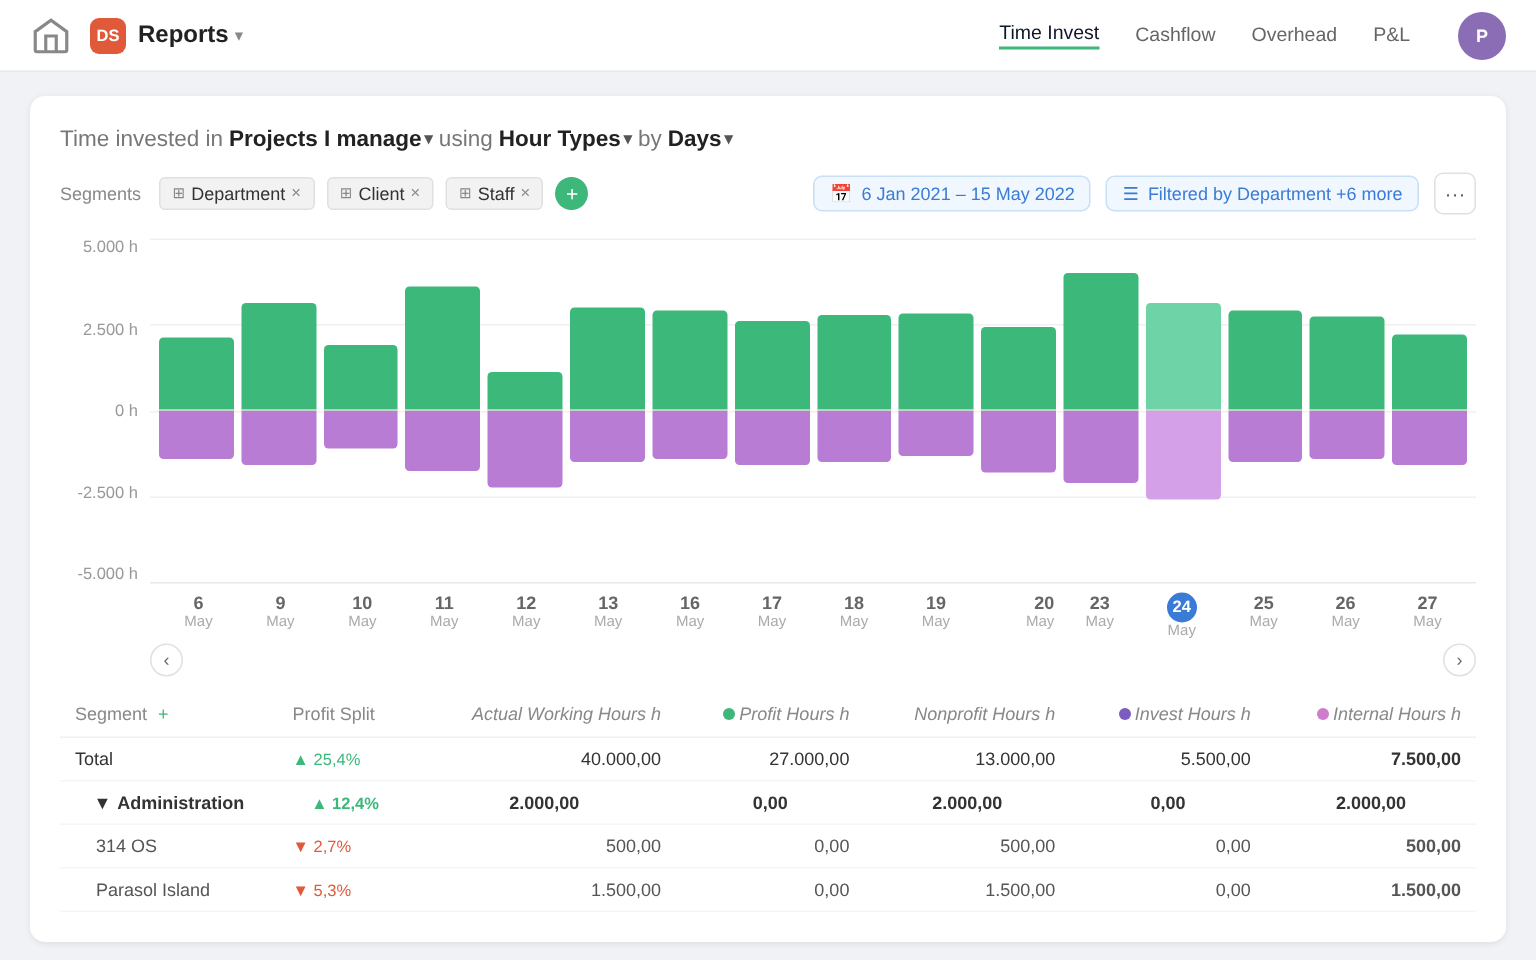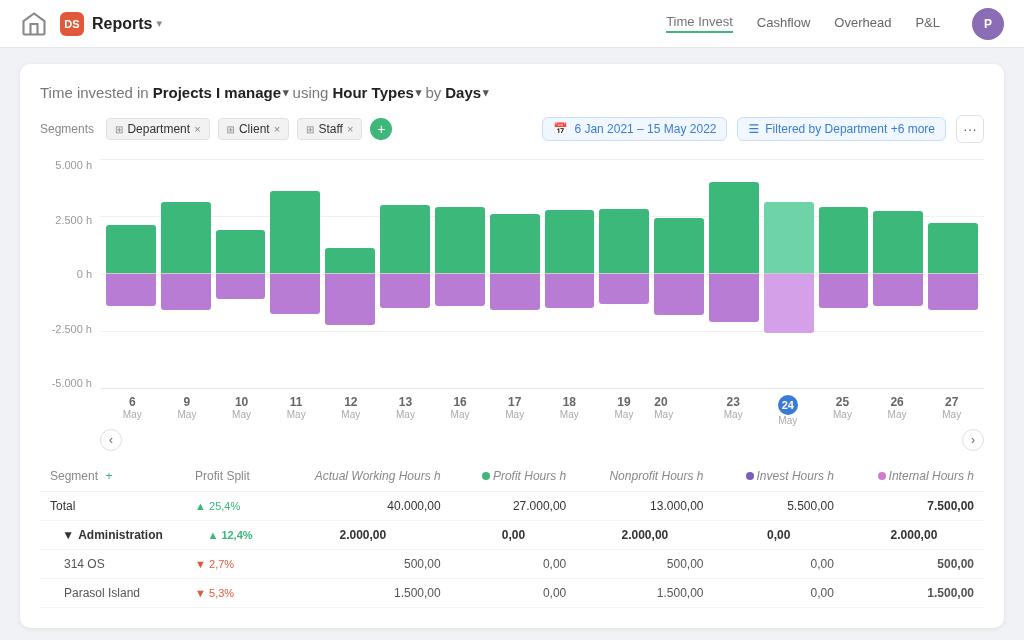--- a/index.html
+++ b/index.html
@@ -8,21 +8,21 @@
     .app-header {
       display: flex; align-items: center; padding: 0 20px; height: 48px;
       background: #fff; border-bottom: 1px solid #e8e8e8;
     }
     .home-icon { width: 28px; height: 28px; color: #888; margin-right: 12px; cursor: pointer; }
     .app-logo { width: 24px; height: 24px; background: #e05a3a; border-radius: 6px; display: flex; align-items: center; justify-content: center; color: #fff; font-weight: bold; font-size: 11px; margin-right: 8px; }
     .app-title { font-size: 16px; font-weight: 600; color: #222; margin-right: 4px; }
     .chevron-icon { color: #888; font-size: 11px; }
     .header-nav { margin-left: auto; display: flex; align-items: center; gap: 24px; }
     .nav-item { font-size: 13px; color: #666; cursor: pointer; padding-bottom: 2px; }
-    .nav-item.active { color: #737373; border-bottom: 2px solid #3db87a; font-weight: 500; }
+    .nav-item.active { color: #0f172a; border-bottom: 2px solid #3db87a; font-weight: 500; }
     .avatar { width: 32px; height: 32px; border-radius: 50%; background: #8b6db5; display: flex; align-items: center; justify-content: center; color: #fff; font-size: 12px; font-weight: bold; cursor: pointer; margin-left: 8px; }
 
     .main-content { padding: 16px 20px; }
 
     .page-card { background: #fff; border-radius: 10px; padding: 20px; box-shadow: 0 1px 4px rgba(0,0,0,0.08); }
 
     .page-title-row { display: flex; align-items: center; flex-wrap: wrap; gap: 4px; margin-bottom: 14px; font-size: 15px; color: #444; }
     .title-plain { color: #777; }
     .title-dropdown { font-weight: 700; color: #222; cursor: pointer; display: flex; align-items: center; gap: 2px; }
     .title-dropdown .chev { font-size: 11px; color: #555; }
@@ -272,21 +272,21 @@
       <div style="flex: 1 1 0%; text-align: center; font-size: 10px; color: rgb(102, 102, 102);"><span style="font-weight:600;font-size:12px;">6</span><br><span style="color:#aaa;font-size:10px;">May</span></div>
           <div style="flex: 1 1 0%; text-align: center; font-size: 10px; color: rgb(102, 102, 102);"><span style="font-weight:600;font-size:12px;">9</span><br><span style="color:#aaa;font-size:10px;">May</span></div>
           <div style="flex: 1 1 0%; text-align: center; font-size: 10px; color: rgb(102, 102, 102);"><span style="font-weight:600;font-size:12px;">10</span><br><span style="color:#aaa;font-size:10px;">May</span></div>
           <div style="flex: 1 1 0%; text-align: center; font-size: 10px; color: rgb(102, 102, 102);"><span style="font-weight:600;font-size:12px;">11</span><br><span style="color:#aaa;font-size:10px;">May</span></div>
           <div style="flex: 1 1 0%; text-align: center; font-size: 10px; color: rgb(102, 102, 102);"><span style="font-weight:600;font-size:12px;">12</span><br><span style="color:#aaa;font-size:10px;">May</span></div>
           <div style="flex: 1 1 0%; text-align: center; font-size: 10px; color: rgb(102, 102, 102);"><span style="font-weight:600;font-size:12px;">13</span><br><span style="color:#aaa;font-size:10px;">May</span></div>
           <div style="flex: 1 1 0%; text-align: center; font-size: 10px; color: rgb(102, 102, 102);"><span style="font-weight:600;font-size:12px;">16</span><br><span style="color:#aaa;font-size:10px;">May</span></div>
           <div style="flex: 1 1 0%; text-align: center; font-size: 10px; color: rgb(102, 102, 102);"><span style="font-weight:600;font-size:12px;">17</span><br><span style="color:#aaa;font-size:10px;">May</span></div>
           <div style="flex: 1 1 0%; text-align: center; font-size: 10px; color: rgb(102, 102, 102);"><span style="font-weight:600;font-size:12px;">18</span><br><span style="color:#aaa;font-size:10px;">May</span></div>
           <div style="flex: 1 1 0%; text-align: center; font-size: 10px; color: rgb(102, 102, 102);"><span style="font-weight:600;font-size:12px;">19</span><br><span style="color:#aaa;font-size:10px;">May</span></div>
-          <div style="flex: 1 1 0%; text-align: left; font-size: 10px; color: rgb(102, 102, 102);"><span style="font-weight:600;font-size:12px;">20</span><br><span style="color:#aaa;font-size:10px;">May</span></div>
+          <div style="flex: 1 1 0%; text-align: right; font-size: 10px; color: rgb(102, 102, 102);"><span style="font-weight:600;font-size:12px;">20</span><br><span style="color:#aaa;font-size:10px;">May</span></div>
           <div style="flex: 1 1 0%; text-align: center; font-size: 10px; color: rgb(102, 102, 102);"><span style="font-weight:600;font-size:12px;">23</span><br><span style="color:#aaa;font-size:10px;">May</span></div>
           <div style="flex: 1 1 0%; text-align: center; font-size: 10px; color: rgb(102, 102, 102);"><span style="background:#3a7bd5;color:#fff;border-radius:50%;width:20px;height:20px;display:inline-flex;align-items:center;justify-content:center;font-weight:700;font-size:11px;">24</span><br><span style="color:#aaa;font-size:10px;">May</span></div>
           <div style="flex: 1 1 0%; text-align: center; font-size: 10px; color: rgb(102, 102, 102);"><span style="font-weight:600;font-size:12px;">25</span><br><span style="color:#aaa;font-size:10px;">May</span></div>
           <div style="flex: 1 1 0%; text-align: center; font-size: 10px; color: rgb(102, 102, 102);"><span style="font-weight:600;font-size:12px;">26</span><br><span style="color:#aaa;font-size:10px;">May</span></div>
           <div style="flex: 1 1 0%; text-align: center; font-size: 10px; color: rgb(102, 102, 102);"><span style="font-weight:600;font-size:12px;">27</span><br><span style="color:#aaa;font-size:10px;">May</span></div>
         </div>
 
     </div>
 
     <div style="display:flex; justify-content:space-between; align-items:center; padding: 0 0 10px 60px;">

